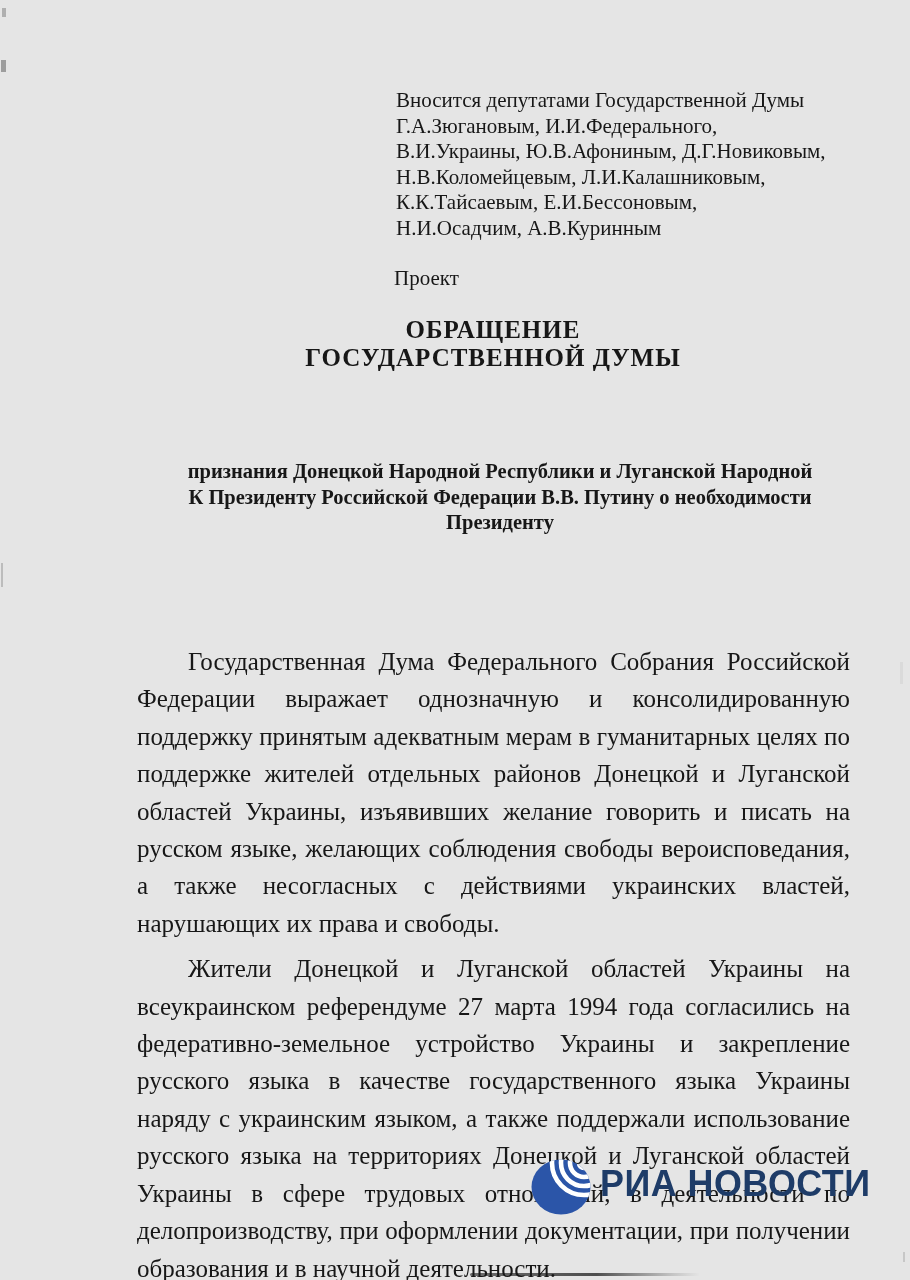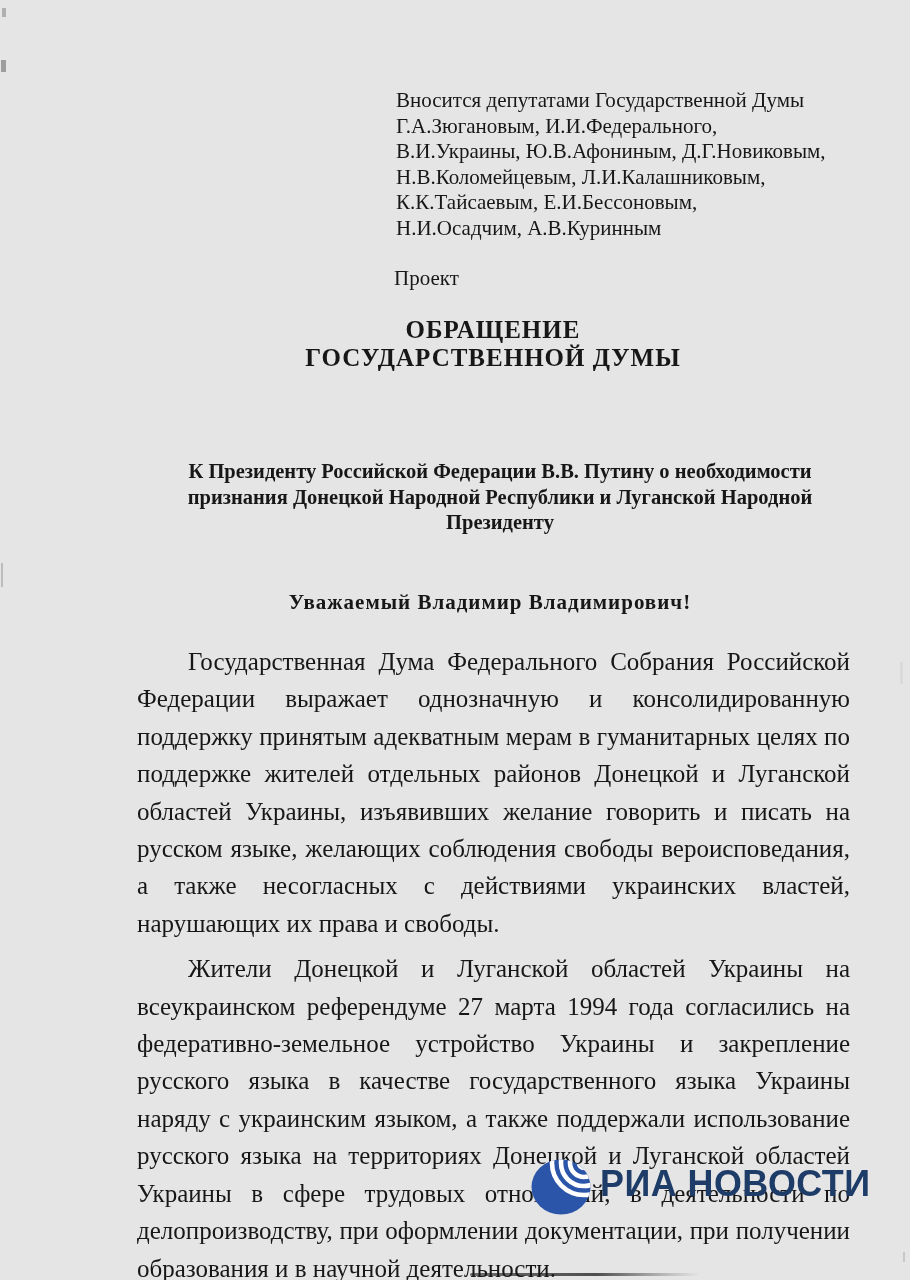--- a/index.html
+++ b/index.html
@@ -137,26 +137,25 @@
   </div>
 
   <div class="draft-label">Проект</div>
 
   <div class="doc-title">
     <div>ОБРАЩЕНИЕ</div>
     <div>ГОСУДАРСТВЕННОЙ ДУМЫ</div>
   </div>
 
   <div class="subject">
+    <div>признания Донецкой Народной Республики и Луганской Народной</div>
     <div>К Президенту Российской Федерации В.В. Путину о необходимости</div>
-    <div>признания Донецкой Народной Республики и Луганской Народной</div>
     <div>Президенту</div>
   </div>
 
-  <div class="salutation">Уважаемый Владимир Владимирович!</div>
 
   <div class="body-text">
     <p>Государственная Дума Федерального Собрания Российской Федерации выражает однозначную и консолидированную поддержку принятым адекватным мерам в гуманитарных целях по поддержке жителей отдельных районов Донецкой и Луганской областей Украины, изъявивших желание говорить и писать на русском языке, желающих соблюдения свободы вероисповедания, а также несогласных с действиями украинских властей, нарушающих их права и свободы.</p>
     <p>Жители Донецкой и Луганской областей Украины на всеукраинском референдуме 27 марта 1994 года согласились на федеративно-земельное устройство Украины и закрепление русского языка в качестве государственного языка Украины наряду с украинским языком, а также поддержали использование русского языка на территориях Донецкой и Луганской областей Украины в сфере трудовых отношений, в деятельности по делопроизводству, при оформлении документации, при получении образования и в научной деятельности.</p>
   </div>
 
   <div class="ria-logo">
     <span>
       <svg class="ria-globe" width="62" height="56" viewBox="0 0 62 56" xmlns="http://www.w3.org/2000/svg">
         <defs>

